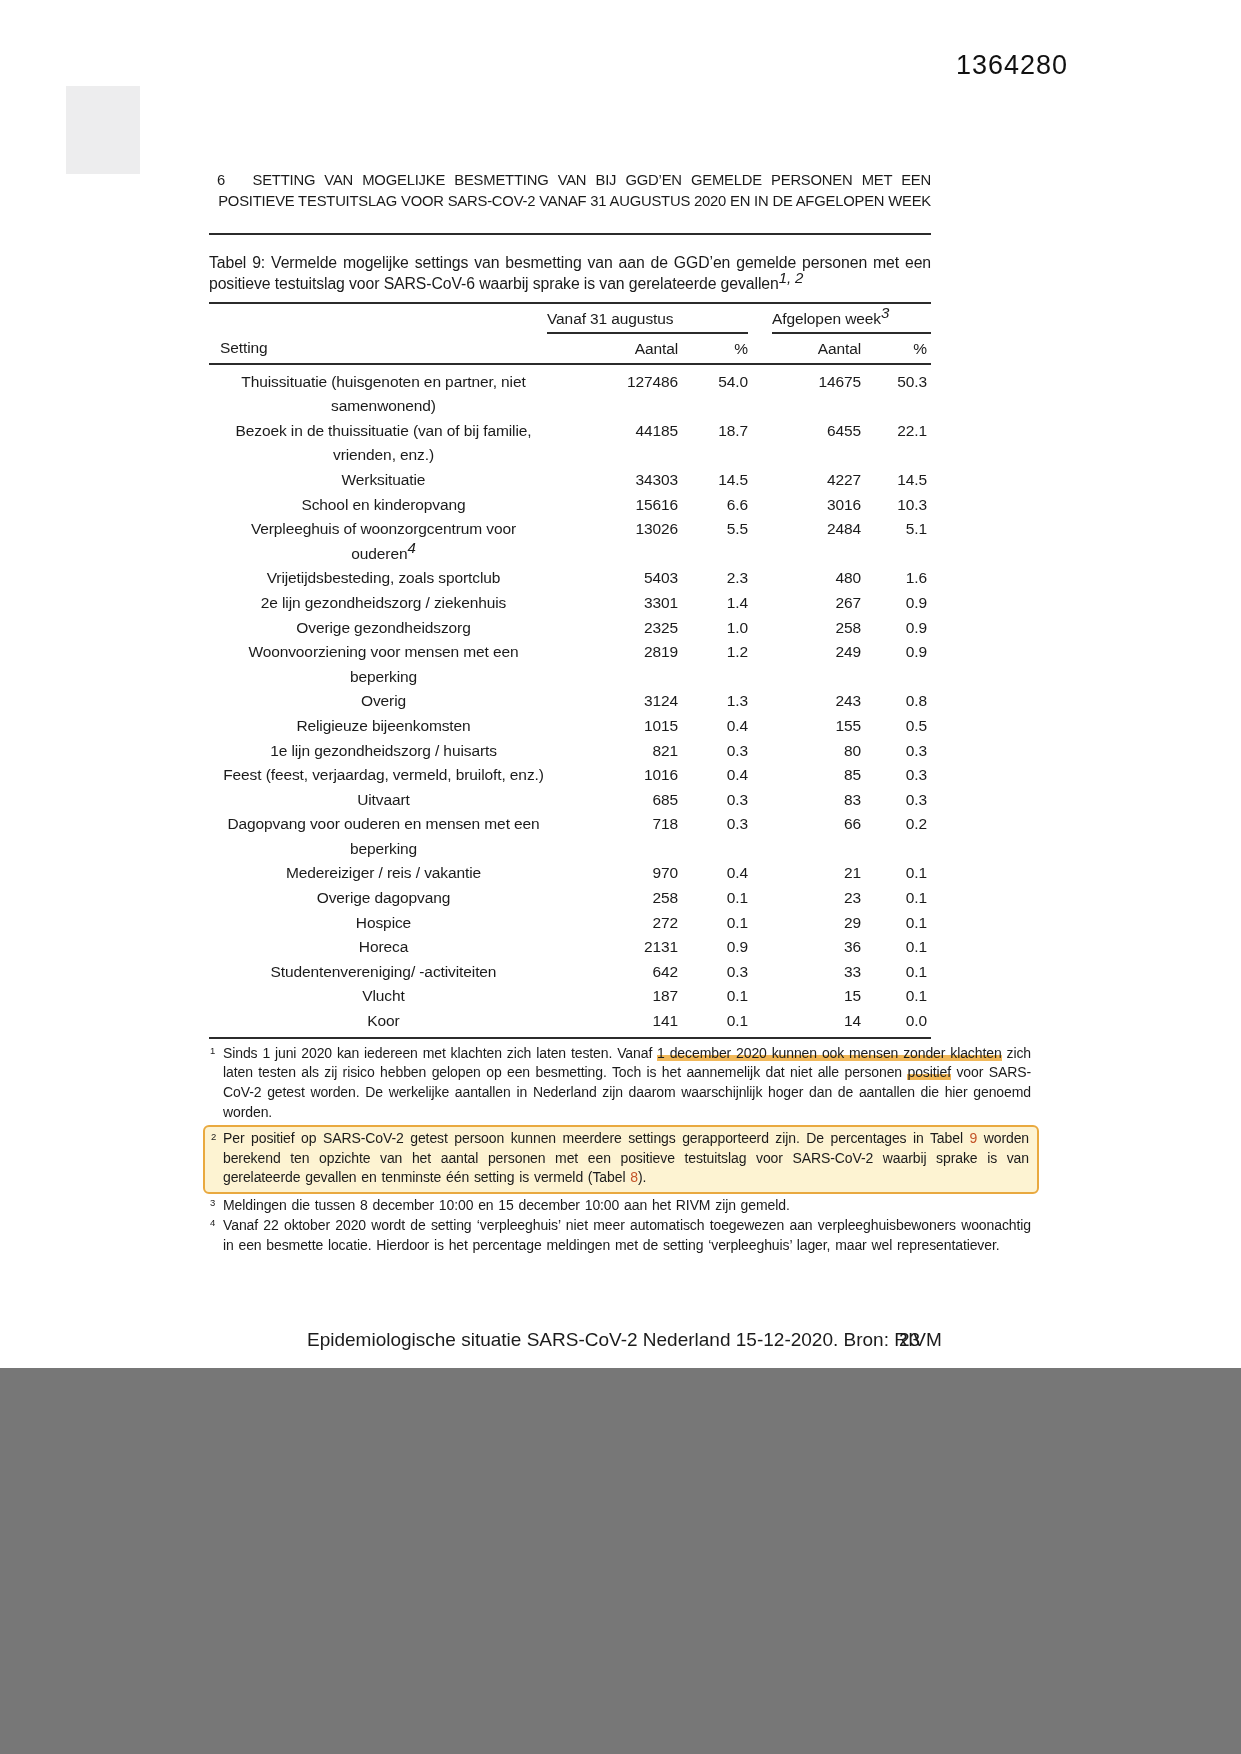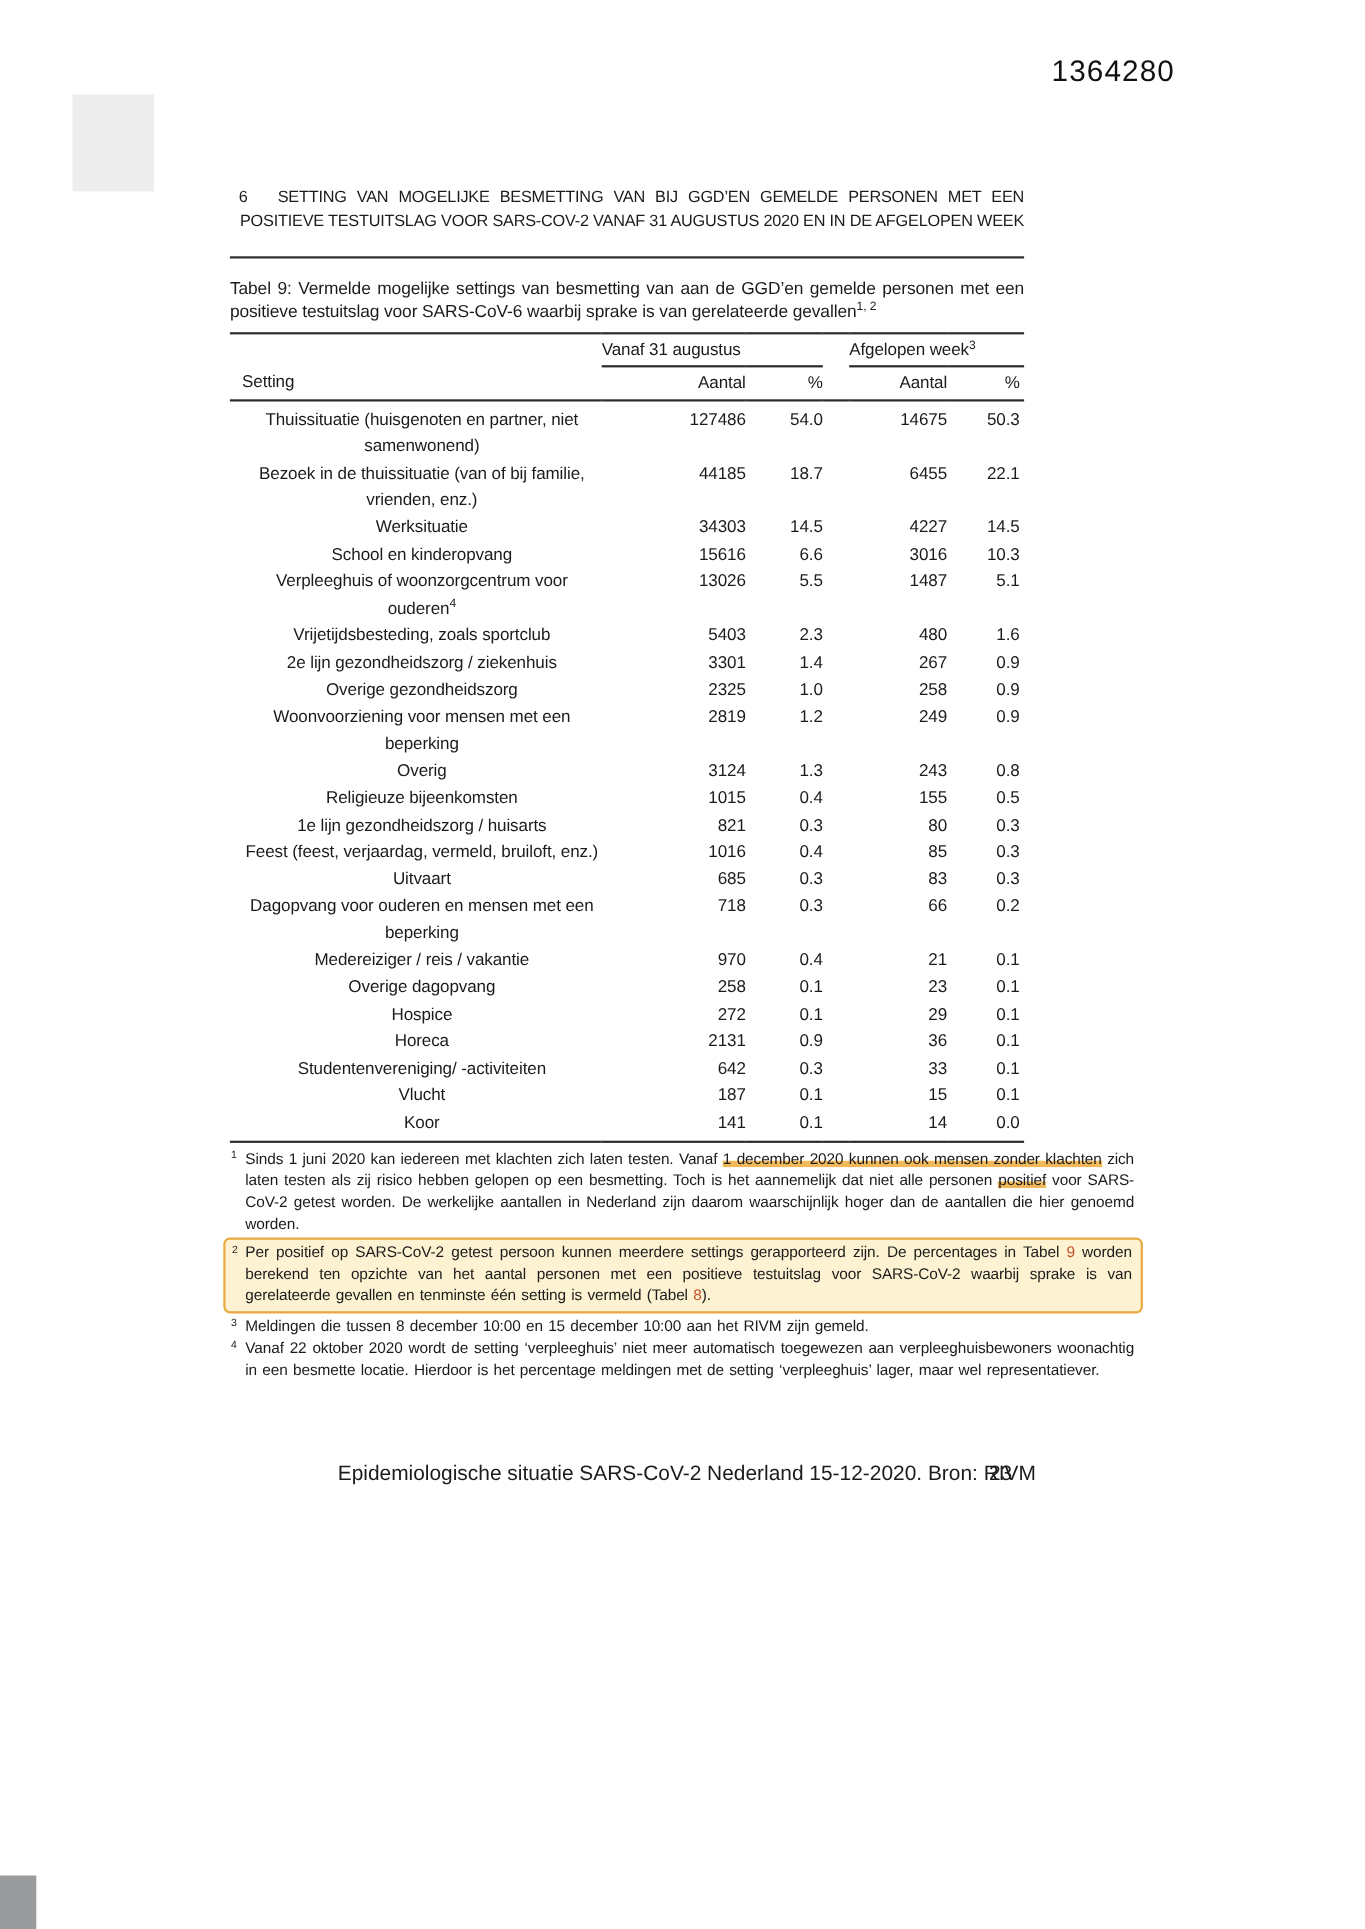--- a/index.html
+++ b/index.html
@@ -8,21 +8,21 @@
     --box-border:#e9a93f;
     --ref-link:#c35227;
     --rule:#2b2b2b;
     --artifact-light:#ededee;
     --artifact-dark:#9a9b9d;
     --ink:#1b1b1b;
   }
   html,body{margin:0;padding:0;background:#777;}
   .page{
     position:relative;
-    width:1241px;height:1754px;
+    width:1241px;height:1368px;
     margin:0 auto;
     background:#ffffff;
     font-family:"Liberation Sans","DejaVu Sans",sans-serif;
     color:var(--ink);
     overflow:hidden;
   }
   .artifact-top-left{
     position:absolute;left:66px;top:86px;width:74px;height:88px;
     background:var(--artifact-light);
   }
@@ -44,21 +44,21 @@
     -moz-text-align-last:right;
     text-indent:8px;
   }
   .heading-rule{
     margin-top:20px;border-bottom:2px solid var(--rule);height:0;
   }
   .caption{
     margin:17px 0 8px 0;font-size:15.8px;line-height:21px;
     letter-spacing:-0.1px;text-align:justify;
   }
-  sup{font-size:11px;line-height:0;}
+  sup{font-size:15px;line-height:0;font-style:italic;}
   .settings-table{
     width:722px;border-collapse:collapse;table-layout:fixed;
     font-size:15.5px;letter-spacing:-0.1px;
   }
   .settings-table th,.settings-table td{
     padding:0;vertical-align:top;font-weight:normal;
   }
   .col-setting{width:338px;}
   .col-a1{width:131px;}
   .col-p1{width:70px;}
@@ -176,21 +176,21 @@
             <td class="num">6.6</td>
             <td class=""></td>
             <td class="num">3016</td>
             <td class="num c-p2">10.3</td>
           </tr>
           <tr>
             <td class="c-setting">Verpleeghuis of woonzorgcentrum voor ouderen<sup>4</sup></td>
             <td class="num">13026</td>
             <td class="num">5.5</td>
             <td class=""></td>
-            <td class="num">1487</td>
+            <td class="num">2484</td>
             <td class="num c-p2">5.1</td>
           </tr>
           <tr>
             <td class="c-setting">Vrijetijdsbesteding, zoals sportclub</td>
             <td class="num">5403</td>
             <td class="num">2.3</td>
             <td class=""></td>
             <td class="num">480</td>
             <td class="num c-p2">1.6</td>
           </tr>

